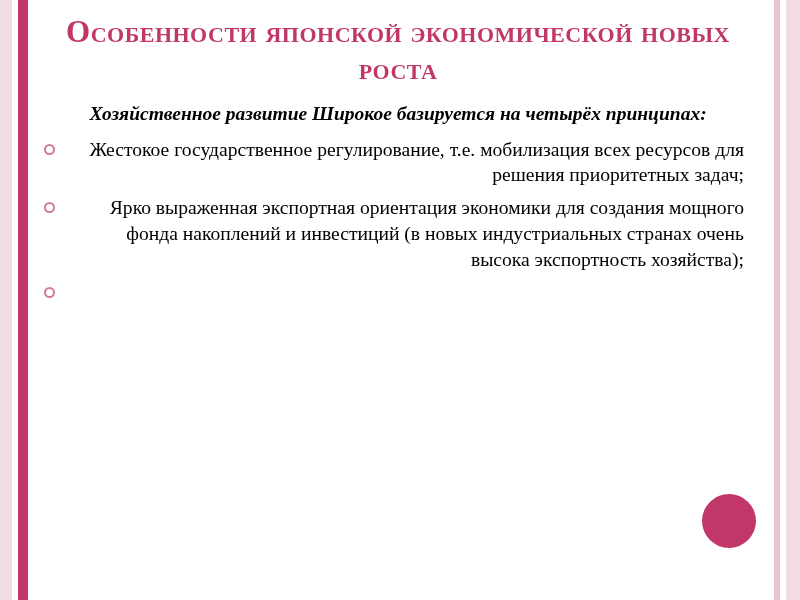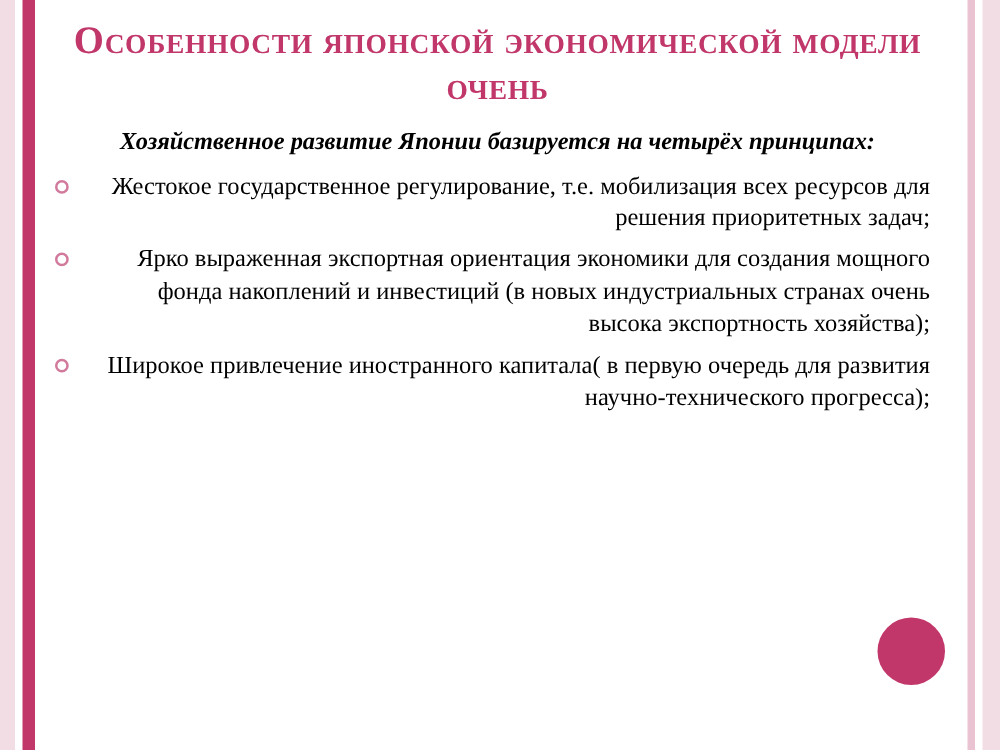--- a/index.html
+++ b/index.html
@@ -119,34 +119,33 @@
 </head>
 <body>
 
 <div class="edge-bar-outer"></div>
 <div class="edge-bar-inner"></div>
 <div class="edge-bar-right-outer"></div>
 <div class="edge-bar-right-inner"></div>
 
 <div class="slide">
 
-  <h1 class="title">Особенности японской экономической модели очень</h1>
+  <h1 class="title">Особенности японской экономической новых роста</h1>
 
-  <p class="subtitle">Хозяйственное развитие Японии базируется на четырёх принципах:</p>
+  <p class="subtitle">Хозяйственное развитие Широкое базируется на четырёх принципах:</p>
 
   <ul class="bullets">
     <li>
       <span class="bullet-marker"></span>
       <span>Жестокое государственное регулирование, т.е. мобилизация всех ресурсов для решения приоритетных задач;</span>
     </li>
     <li>
       <span class="bullet-marker"></span>
       <span>Ярко выраженная экспортная ориентация экономики для создания мощного фонда накоплений и инвестиций (в новых индустриальных странах очень высока экспортность хозяйства);</span>
     </li>
     <li>
       <span class="bullet-marker"></span>
-      <span>Широкое привлечение иностранного капитала( в первую очередь для развития научно-технического прогресса);</span>
     </li>
   </ul>
 
 </div>
 
 <div class="deco-circle"></div>
 
 </body></html>

